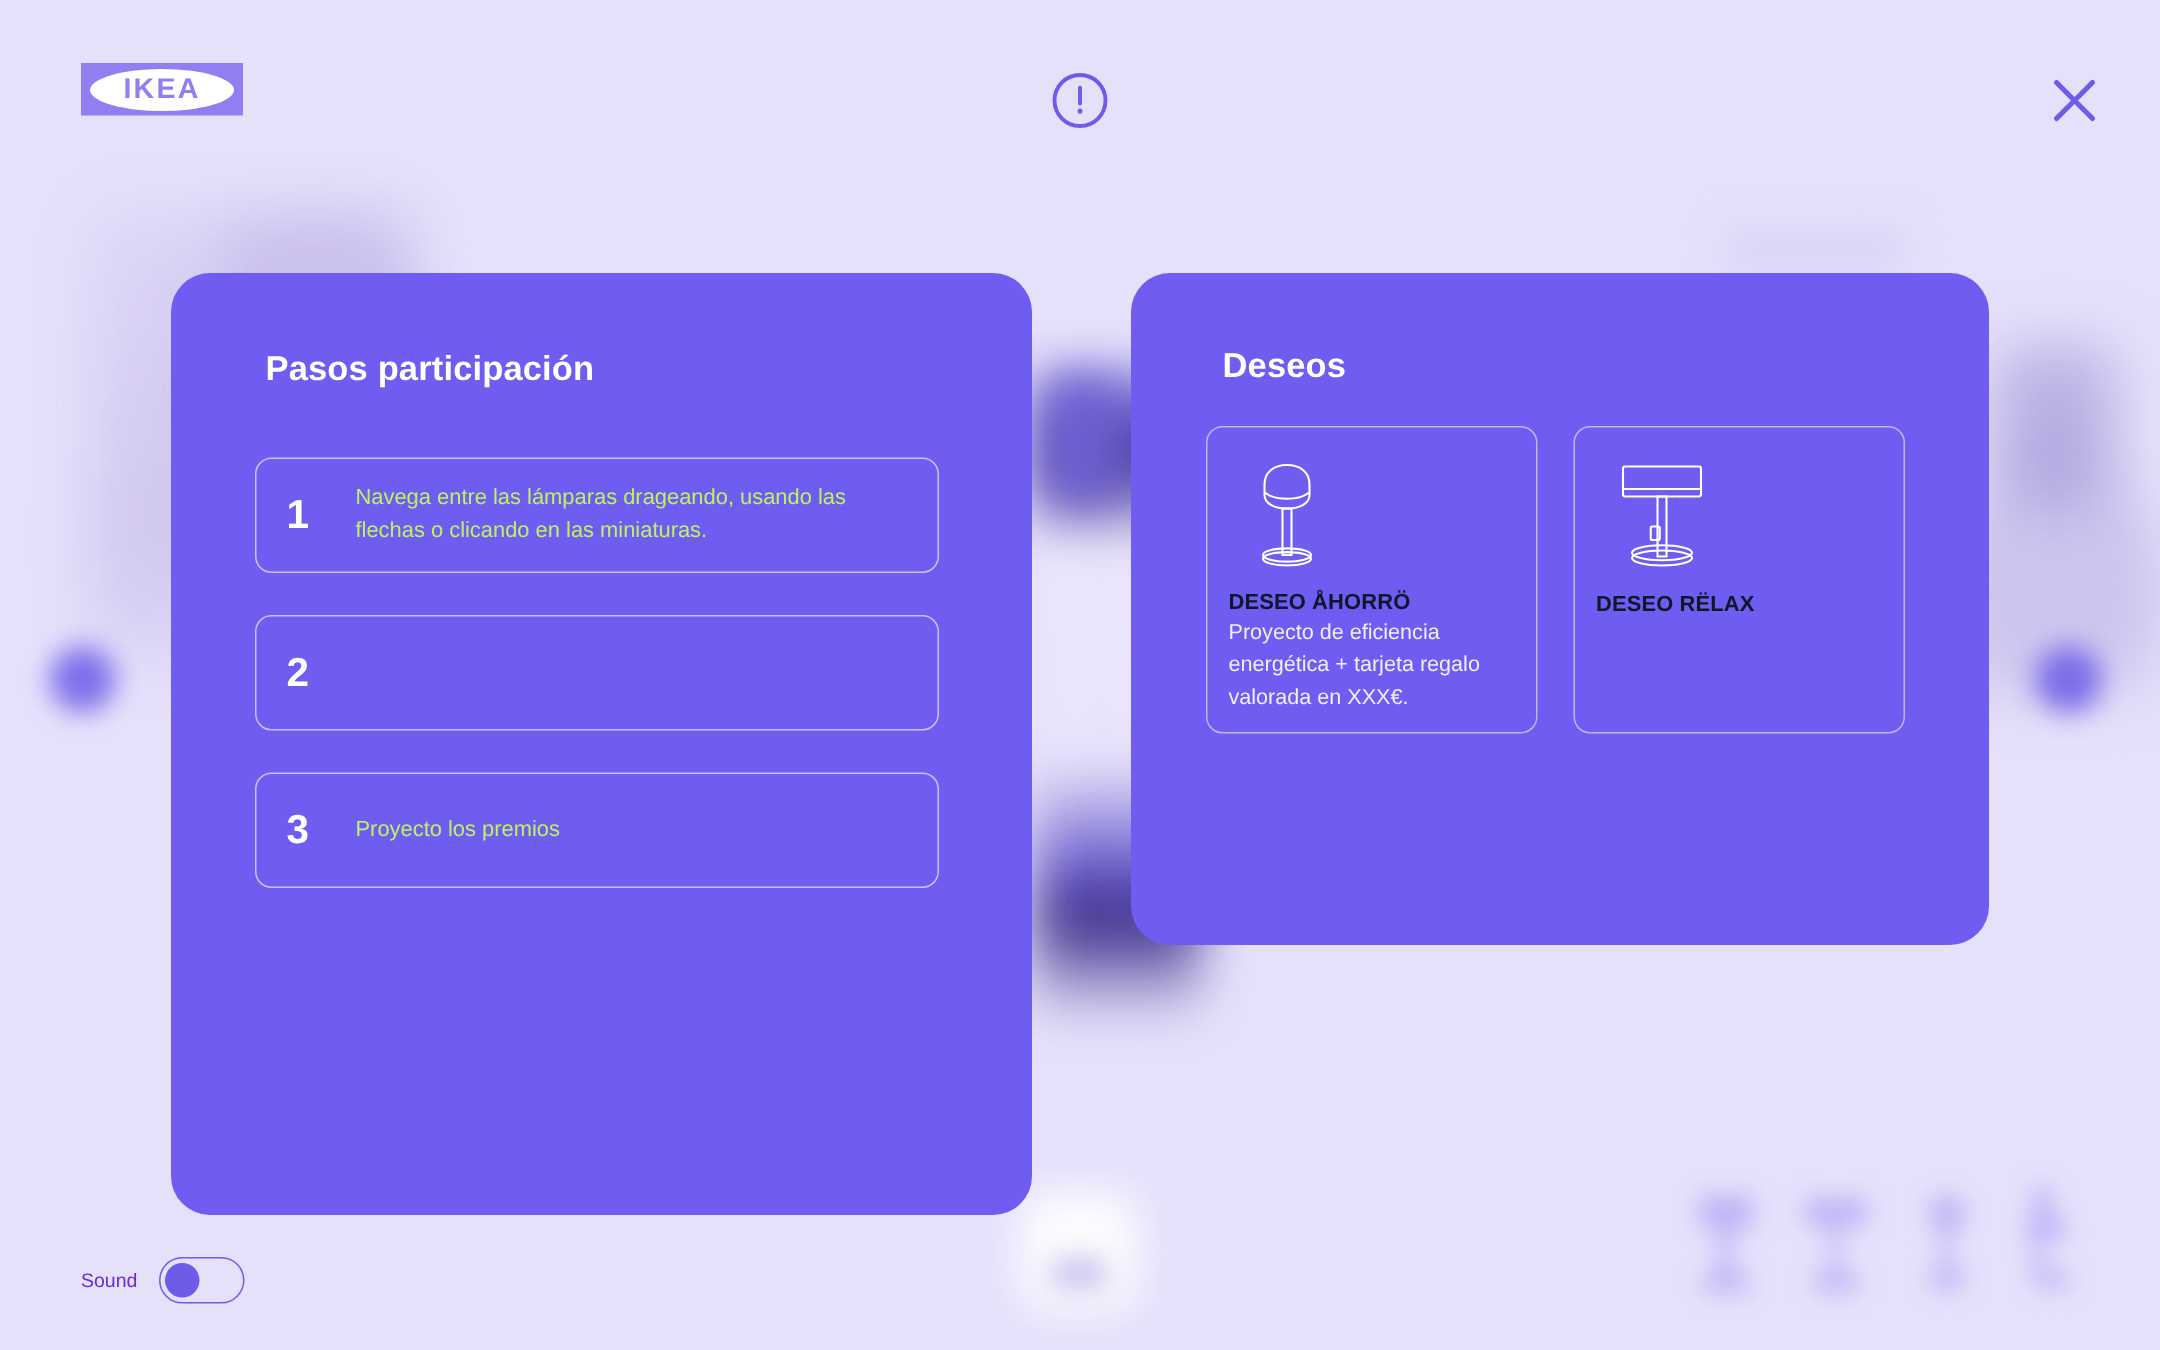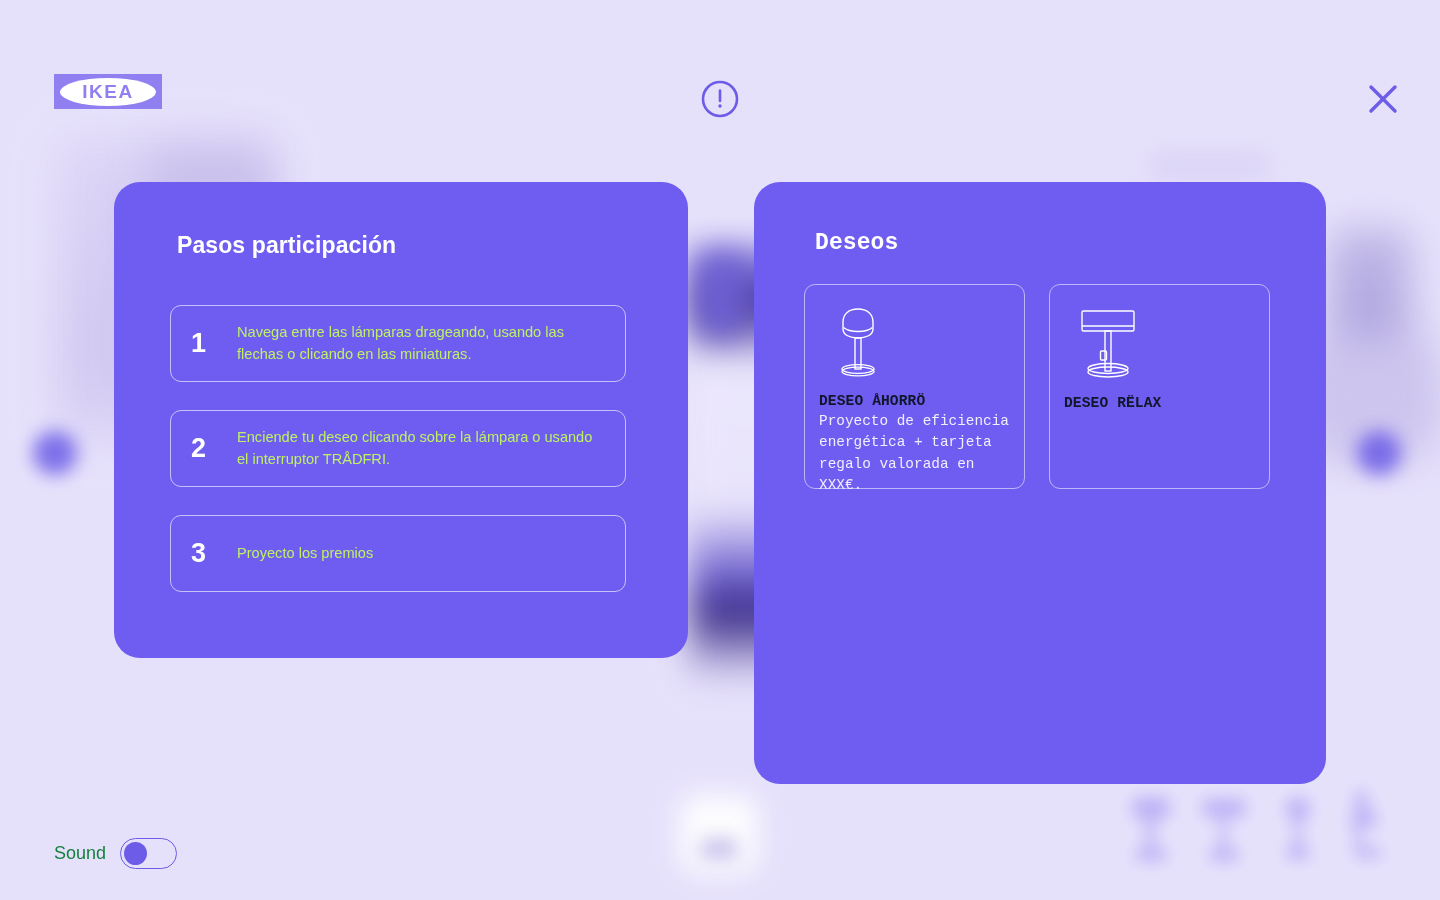--- a/index.html
+++ b/index.html
@@ -119,21 +119,20 @@
     background: #9d8df2;
     display: block;
   }
 
   
   #topbar {
     position: absolute;
     left: 0; top: 0;
     width: 1240px; height: 120px;
     z-index: 20;
-    margin-top: 32px;
   }
 
   #ikea-logo {
     position: absolute;
     left: 54px; top: 42px;
     width: 108px; height: 35px;
     background: #8f7ff0;
     display: flex;
     align-items: center;
     justify-content: center;
@@ -172,25 +171,25 @@
   
   .panel {
     position: absolute;
     background: #6f5cf0;
     border-radius: 26px;
     z-index: 10;
   }
 
   #panel-steps {
     left: 114px; top: 182px;
-    width: 574px; height: 476px;
+    width: 574px; height: 628px;
   }
   #panel-wishes {
     left: 754px; top: 182px;
-    width: 572px; height: 602px; font-family: Liberation Mono, monospace;
+    width: 572px; height: 448px;
   }
 
   .panel-title {
     color: #ffffff;
     font-weight: 700;
     font-size: 23px;
     letter-spacing: .1px;
   }
   #panel-steps .panel-title { position: absolute; left: 63px; top: 232px; }
   #panel-wishes .panel-title { position: absolute; left: 61px; top: 230px; }
@@ -271,22 +270,22 @@
   
   #sound-control {
     position: absolute;
     left: 54px; top: 838px;
     display: flex;
     align-items: center;
     gap: 14px;
     z-index: 20;
   }
   #sound-label {
-    color: #15803d;
-    font-size: 18px;
+    color: #6d28d9;
+    font-size: 13px;
   }
   #sound-toggle {
     width: 57px; height: 31px;
     border-radius: 16px;
     border: 1.6px solid #6c5ce7;
     background: transparent;
     display: flex;
     align-items: center;
     padding: 3px;
     cursor: pointer;
@@ -366,21 +365,20 @@
 
   <div id="steps-list">
 
     <div class="step-item">
       <span class="step-num">1</span>
       <span class="step-text">Navega entre las lámparas drageando, usando las flechas o clicando en las miniaturas.</span>
     </div>
 
     <div class="step-item">
       <span class="step-num">2</span>
-      <span class="step-text">Enciende tu deseo clicando sobre la lámpara o usando el interruptor TRÅDFRI.</span>
     </div>
 
     <div class="step-item">
       <span class="step-num">3</span>
       <span class="step-text">Proyecto los premios</span>
     </div>
 
   </div>
 </div>
 

